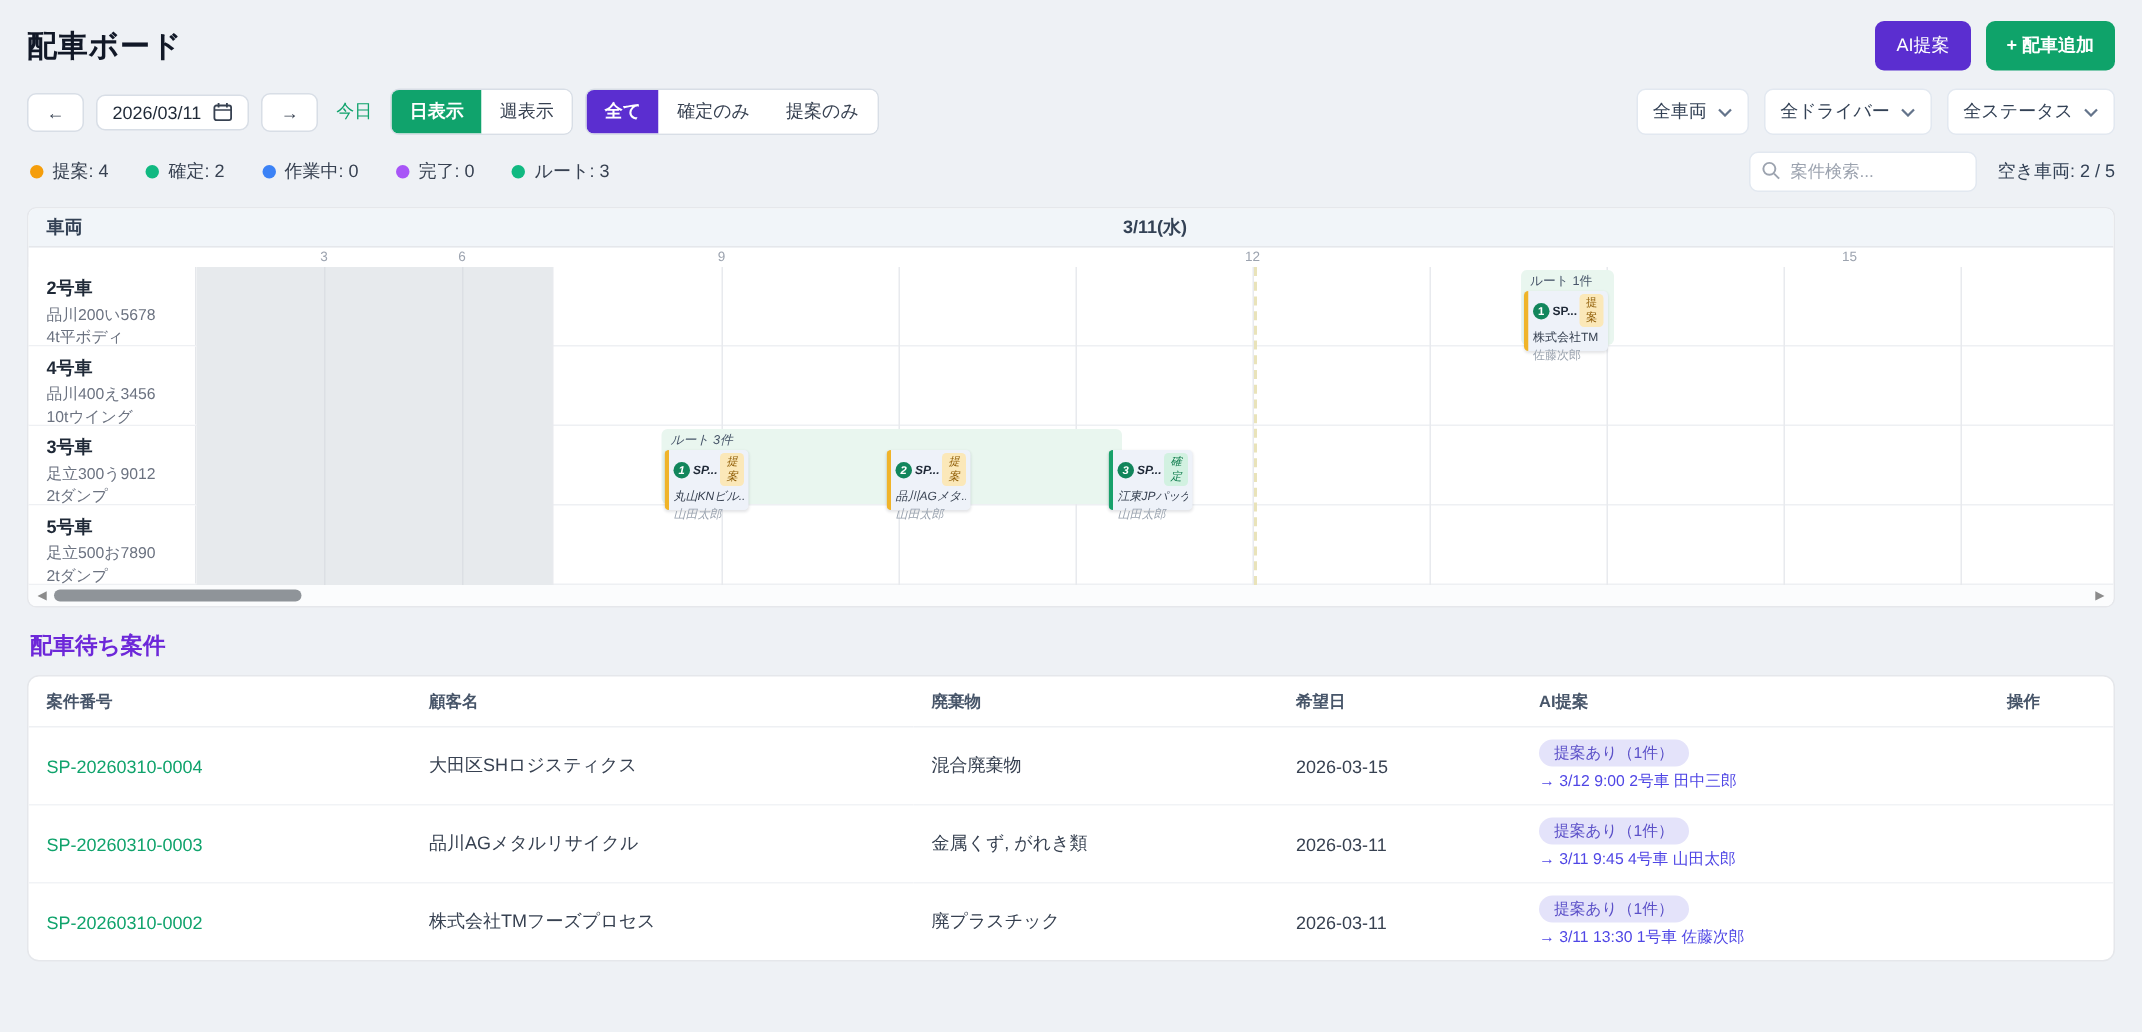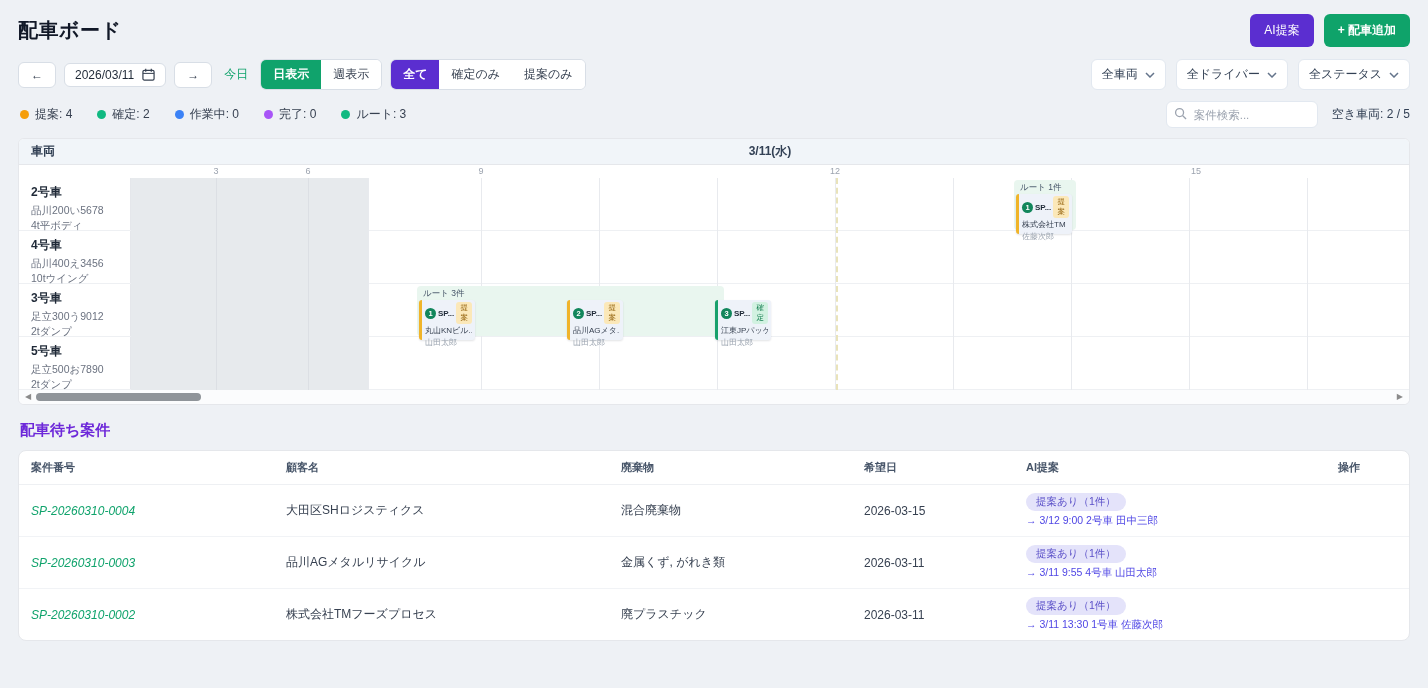--- a/index.html
+++ b/index.html
@@ -76,21 +76,21 @@
   .sc-thumb { height:8px; width:165px; background:#8f9499; border-radius:4px; margin-left:5px; cursor:grab; }
   .sc-right { margin-left:auto; }
 
   
   .pending-title { font-size:15px; font-weight:bold; color:#6d28d9; margin:2px 0 10px 2px; }
   .table-card { background:#fff; border:1px solid #e5e7eb; border-radius:8px; overflow:hidden; }
   table { width:100%; border-collapse:collapse; }
   th { text-align:left; font-size:11px; color:#475569; font-weight:bold; padding:9px 12px; border-bottom:1px solid #eef0f3; }
   td { font-size:12px; color:#374151; padding:8px 12px; border-bottom:1px solid #f1f3f6; vertical-align:middle; }
   tr:last-child td { border-bottom:none; }
-  .id-link { color:#10a36c; cursor:pointer;font-style:italic; }
+  .id-link { color:#10a36c; cursor:pointer; }
   .ai-badge { display:inline-block; background:#e4e3fa; color:#5b50c8; font-size:10.5px; padding:2px 10px; border-radius:10px; }
   .ai-line { color:#4f46e5; font-size:10.5px; margin-top:3px; }
 </style>
 </head>
 <body>
 
 <div class="app">
 
   <div class="topbar">
     <div class="page-title">配車ボード</div>
@@ -184,21 +184,21 @@
   <div class="tl-panel">
     <div class="tl-header">
       <div class="hv">車両</div>
       <div class="hd">3/11(水)</div>
     </div>
     <div class="tl-ticks">
       <span class="tick" style="left:85px">3</span>
       <span class="tick" style="left:177px">6</span>
       <span class="tick" style="left:350px">9</span>
       <span class="tick" style="left:704px">12</span>
-      <span class="tick" style="left:1065px">15</span>
+      <span class="tick" style="left:1102px">15</span>
     </div>
     <div class="tl-body">
       <div class="tl-row">
         <div class="tl-vehicle">
           <div class="v-name">2号車</div>
           <div class="v-sub">品川200い5678</div>
           <div class="v-sub">4t平ボディ</div>
         </div>
       </div>
       <div class="tl-row">
@@ -244,21 +244,21 @@
             <div class="c-line1">
               <span class="seq">1</span>
               <span class="c-code">SP...</span>
               <span class="c-badge proposal">提案</span>
             </div>
             <div class="c-cust">株式会社TM</div>
             <div class="c-driver">佐藤次郎</div>
           </div>
         </div>
 
-        <div class="route-group" style="left:286px; top:108px; width:307px; height:50px;">
+        <div class="route-group" style="left:310px; top:108px; width:307px; height:50px;font-style:italic;">
           <div class="route-label">ルート 3件</div>
           <div class="tl-card proposal" style="left:2px">
             <div class="c-line1">
               <span class="seq">1</span>
               <span class="c-code">SP...</span>
               <span class="c-badge proposal">提案</span>
             </div>
             <div class="c-cust">丸山KNビル...</div>
             <div class="c-driver">山田太郎</div>
           </div>
@@ -323,21 +323,21 @@
           </td>
           <td></td>
         </tr>
         <tr>
           <td><span class="id-link">SP-20260310-0003</span></td>
           <td>品川AGメタルリサイクル</td>
           <td>金属くず, がれき類</td>
           <td>2026-03-11</td>
           <td>
             <span class="ai-badge">提案あり（1件）</span>
-            <div class="ai-line">→ 3/11 9:55 4号車 山田太郎</div>
+            <div class="ai-line">→ 3/11 9:45 4号車 山田太郎</div>
           </td>
           <td></td>
         </tr>
         <tr>
           <td><span class="id-link">SP-20260310-0002</span></td>
           <td>株式会社TMフーズプロセス</td>
           <td>廃プラスチック</td>
           <td>2026-03-11</td>
           <td>
             <span class="ai-badge">提案あり（1件）</span>

